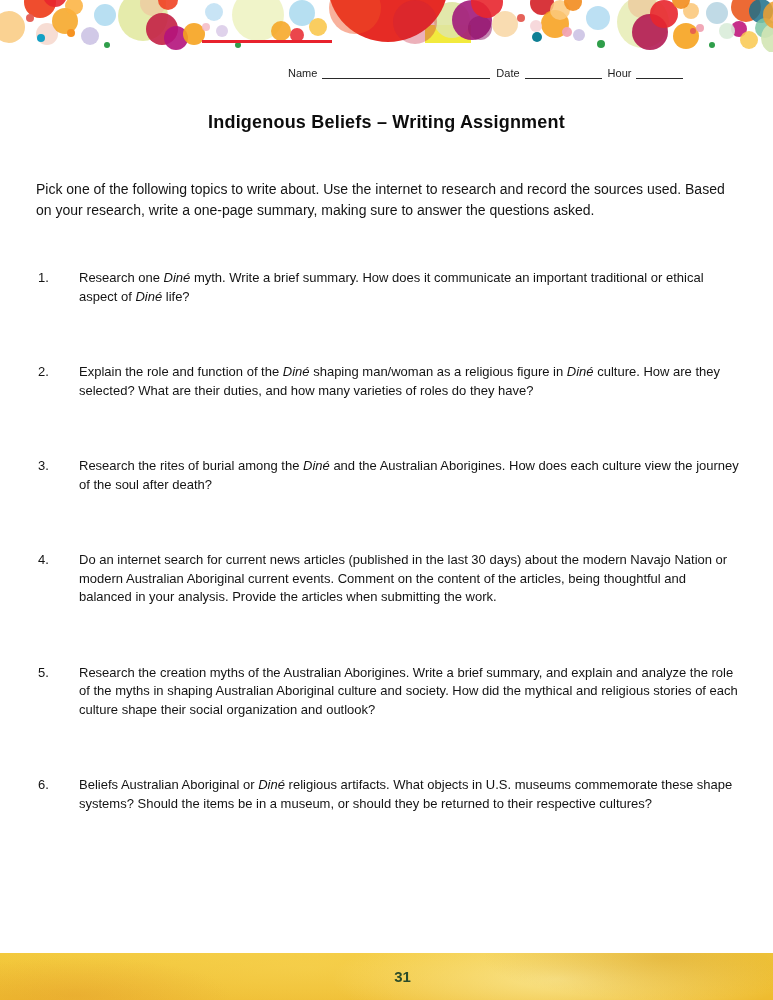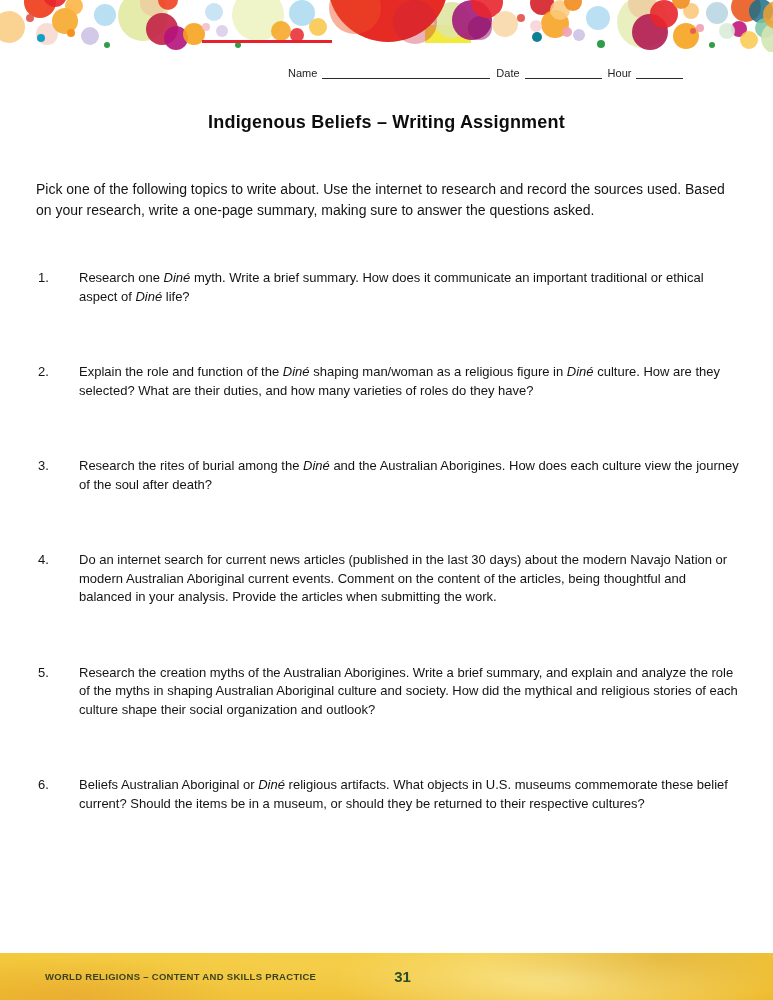--- a/index.html
+++ b/index.html
@@ -229,23 +229,22 @@
         <li>
           <span class="q-num">4.</span>
           <div class="q-text"><span>Do an internet search for current news articles (published in the last 30 days) about the modern Navajo Nation or modern Australian Aboriginal current events. Comment on the content of the articles, being thoughtful and balanced in your analysis. Provide the articles when submitting the work.</span></div>
         </li>
         <li>
           <span class="q-num">5.</span>
           <div class="q-text"><span>Research the creation myths of the Australian Aborigines. Write a brief summary, and explain and analyze the role of the myths in shaping Australian Aboriginal culture and society. How did the mythical and religious stories of each culture shape their social organization and outlook?</span></div>
         </li>
         <li>
           <span class="q-num">6.</span>
-          <div class="q-text"><span>Beliefs Australian Aboriginal or </span><i>Diné</i><span> religious artifacts. What objects in U.S. museums commemorate these belief current? Should the items be in a museum, or should they be returned to their respective cultures?</span></div>
+          <div class="q-text"><span>Beliefs Australian Aboriginal or </span><i>Diné</i><span> religious artifacts. What objects in U.S. museums commemorate these shape systems? Should the items be in a museum, or should they be returned to their respective cultures?</span></div>
         </li>
       </ol>
   </div>
 
   <div class="footer">
-    <div class="footer-left">WORLD RELIGIONS – CONTENT AND SKILLS PRACTICE</div>
     <div class="footer-page">31</div>
   </div>
 
 </div>
 
 </body></html>

